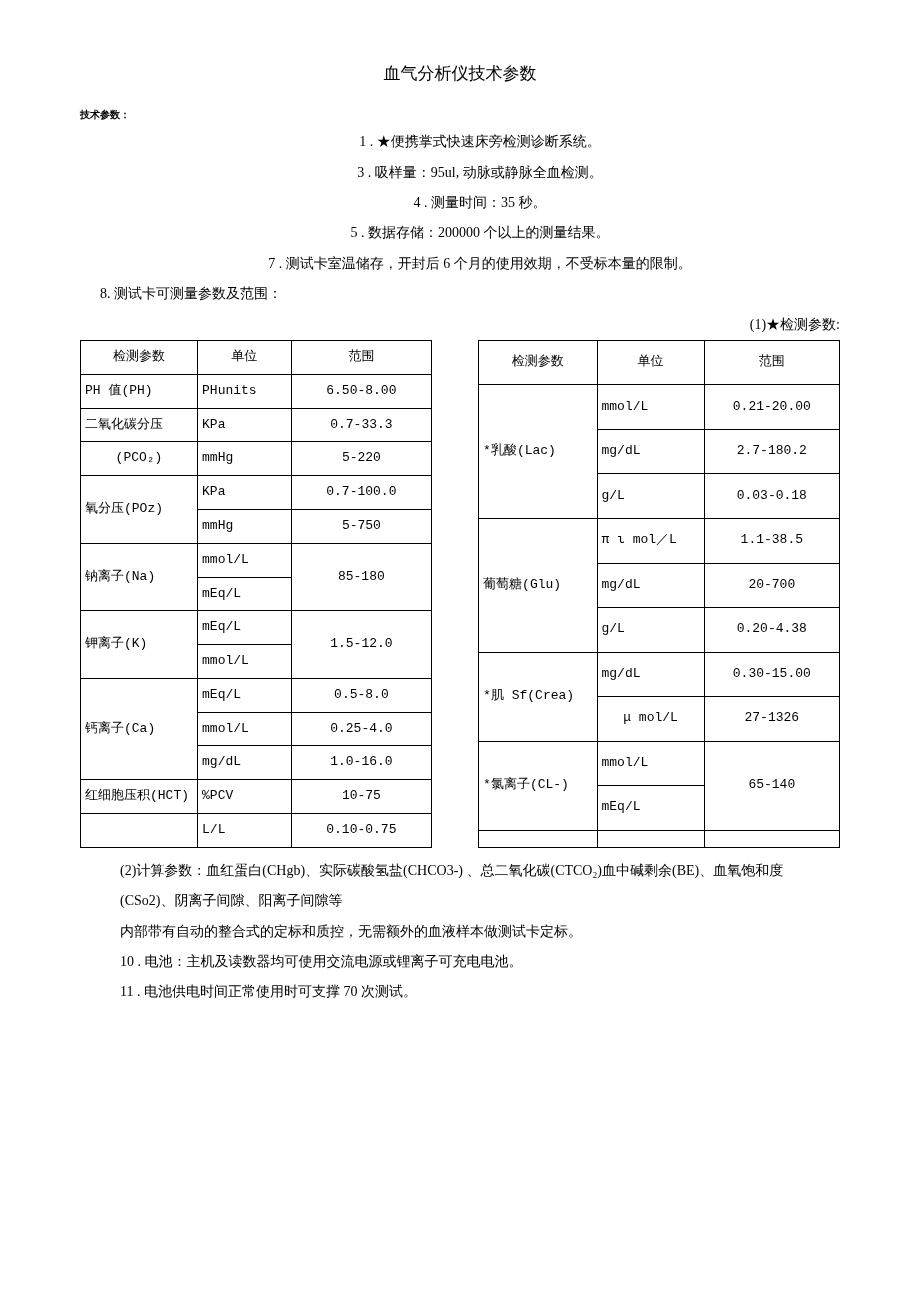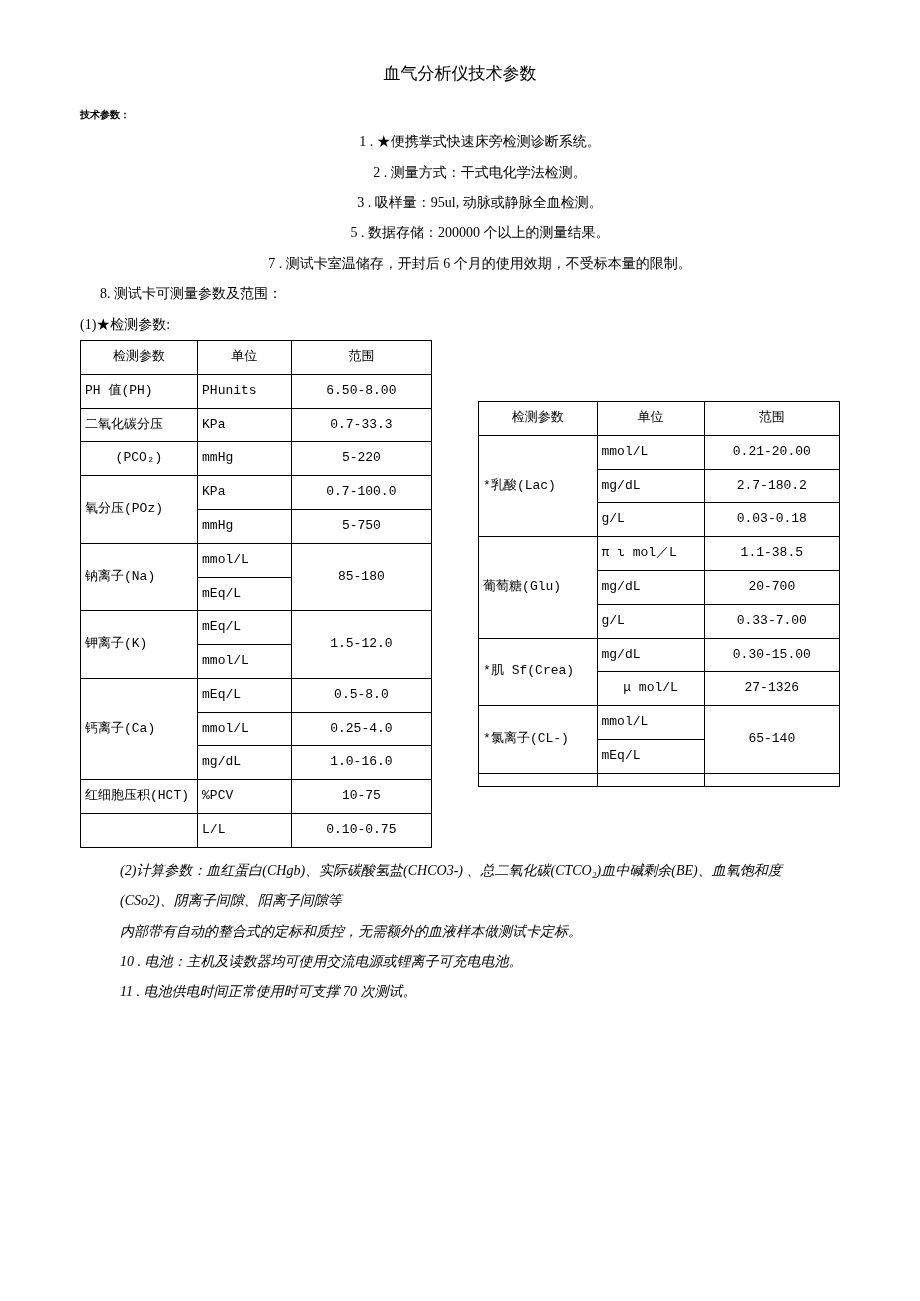--- a/index.html
+++ b/index.html
@@ -29,27 +29,28 @@
     text-align: center;
   }
   .num-list .item {
     margin: 8px 0;
   }
   .sub8 {
     margin-left: 20px;
     margin-top: 8px;
   }
   .sub8-1 {
+    margin-left: 20px;
     margin-top: 8px;
+    text-align: right;
   }
   .tables-wrap {
     display: flex;
     gap: 46px;
     margin: 4px 0 12px 0;
-    align-items: center;
   }
   table {
     border-collapse: collapse;
     table-layout: fixed;
   }
   table.left-tbl { width: 360px; }
   table.right-tbl { width: 370px; }
   th, td {
     border: 1px solid #000;
     font-size: 13px;
@@ -62,37 +63,36 @@
   th { text-align: center; }
   td.center { text-align: center; }
   .left-tbl col.c1 { width: 100px; }
   .left-tbl col.c2 { width: 80px; }
   .left-tbl col.c3 { width: 120px; }
   .right-tbl col.c1 { width: 105px; }
   .right-tbl col.c2 { width: 95px; }
   .right-tbl col.c3 { width: 120px; }
   .after-list {
     margin: 8px 0 4px 40px;
-    font-style: italic;
   }
   .after-list .item {
     margin: 8px 0;
   }
 </style>
 </head>
 <body>
 
 <div class="title">血气分析仪技术参数</div>
 
 <div class="section-head">技术参数：</div>
 
 <div class="num-list">
   <div class="item">1 . ★便携掌式快速床旁检测诊断系统。</div>
-  <div class="item">2 . 测量方式：干式电化学法检测。</div>
   <div class="item">3 . 吸样量：95ul, 动脉或静脉全血检测。</div>
+  <div class="item">4 . 测量时间：35 秒。</div>
   <div class="item">5 . 数据存储：200000 个以上的测量结果。</div>
   <div class="item">7 . 测试卡室温储存，开封后 6 个月的使用效期，不受标本量的限制。</div>
 </div>
 
 <div class="sub8">8. 测试卡可测量参数及范围：</div>
 <div class="sub8-1">(1)★检测参数:</div>
 
 <div class="tables-wrap">
 
   <table class="left-tbl">
@@ -202,21 +202,21 @@
       <td rowspan="3">葡萄糖(Glu)</td>
       <td>π ι mol／L</td>
       <td class="center">1.1-38.5</td>
     </tr>
     <tr>
       <td>mg/dL</td>
       <td class="center">20-700</td>
     </tr>
     <tr>
       <td>g/L</td>
-      <td class="center">0.33-7.00</td>
+      <td class="center">0.20-4.38</td>
     </tr>
     <tr>
       <td rowspan="2">*肌 Sf(Crea)</td>
       <td>mg/dL</td>
       <td class="center">0.30-15.00</td>
     </tr>
     <tr>
       <td class="center">μ mol/L</td>
       <td class="center">27-1326</td>
     </tr>

